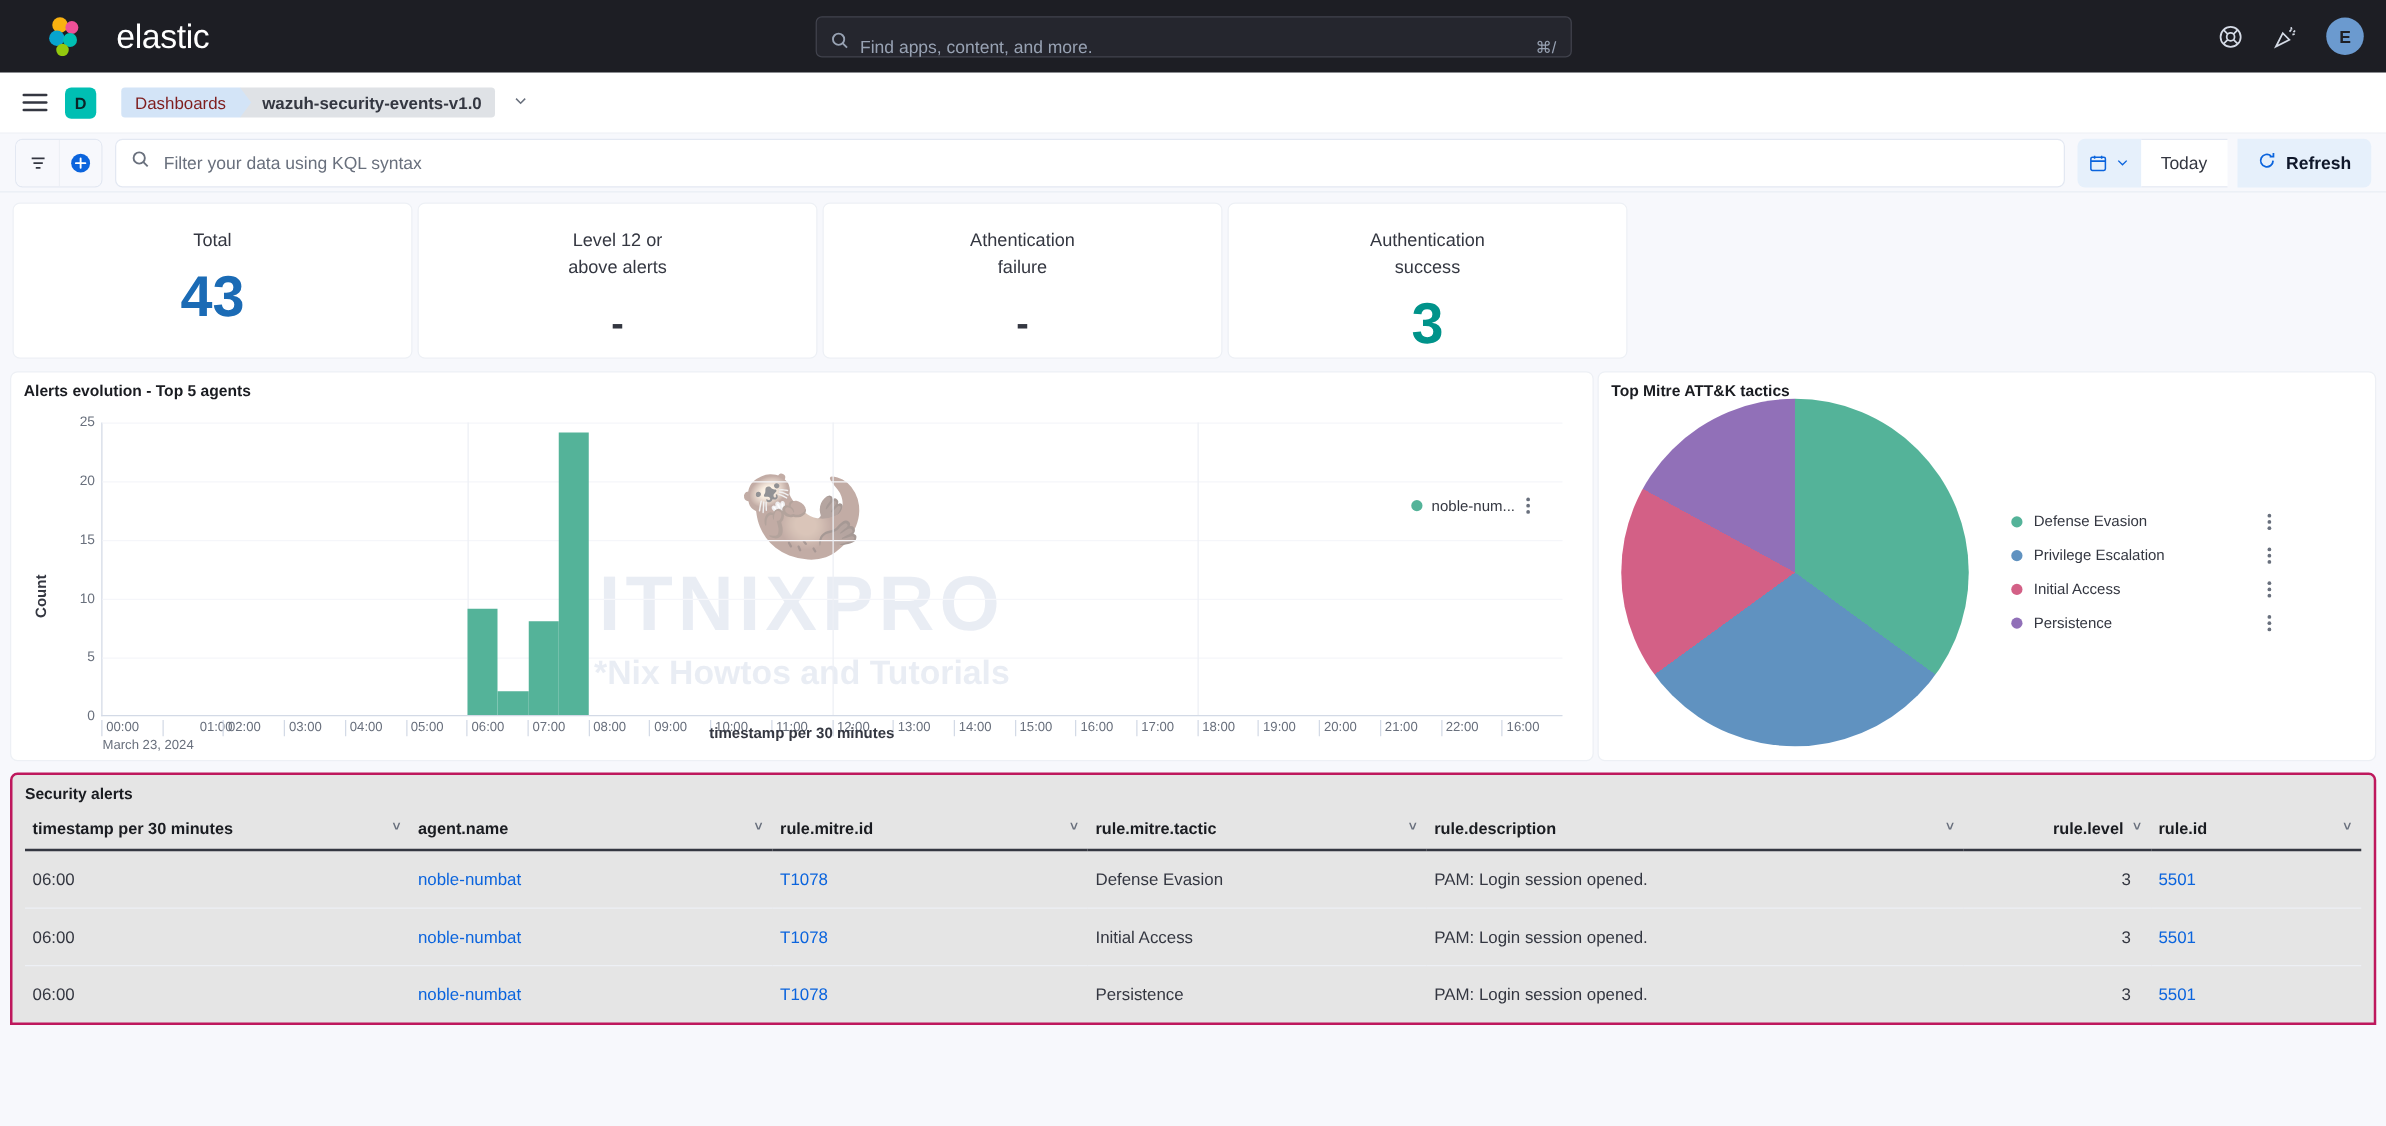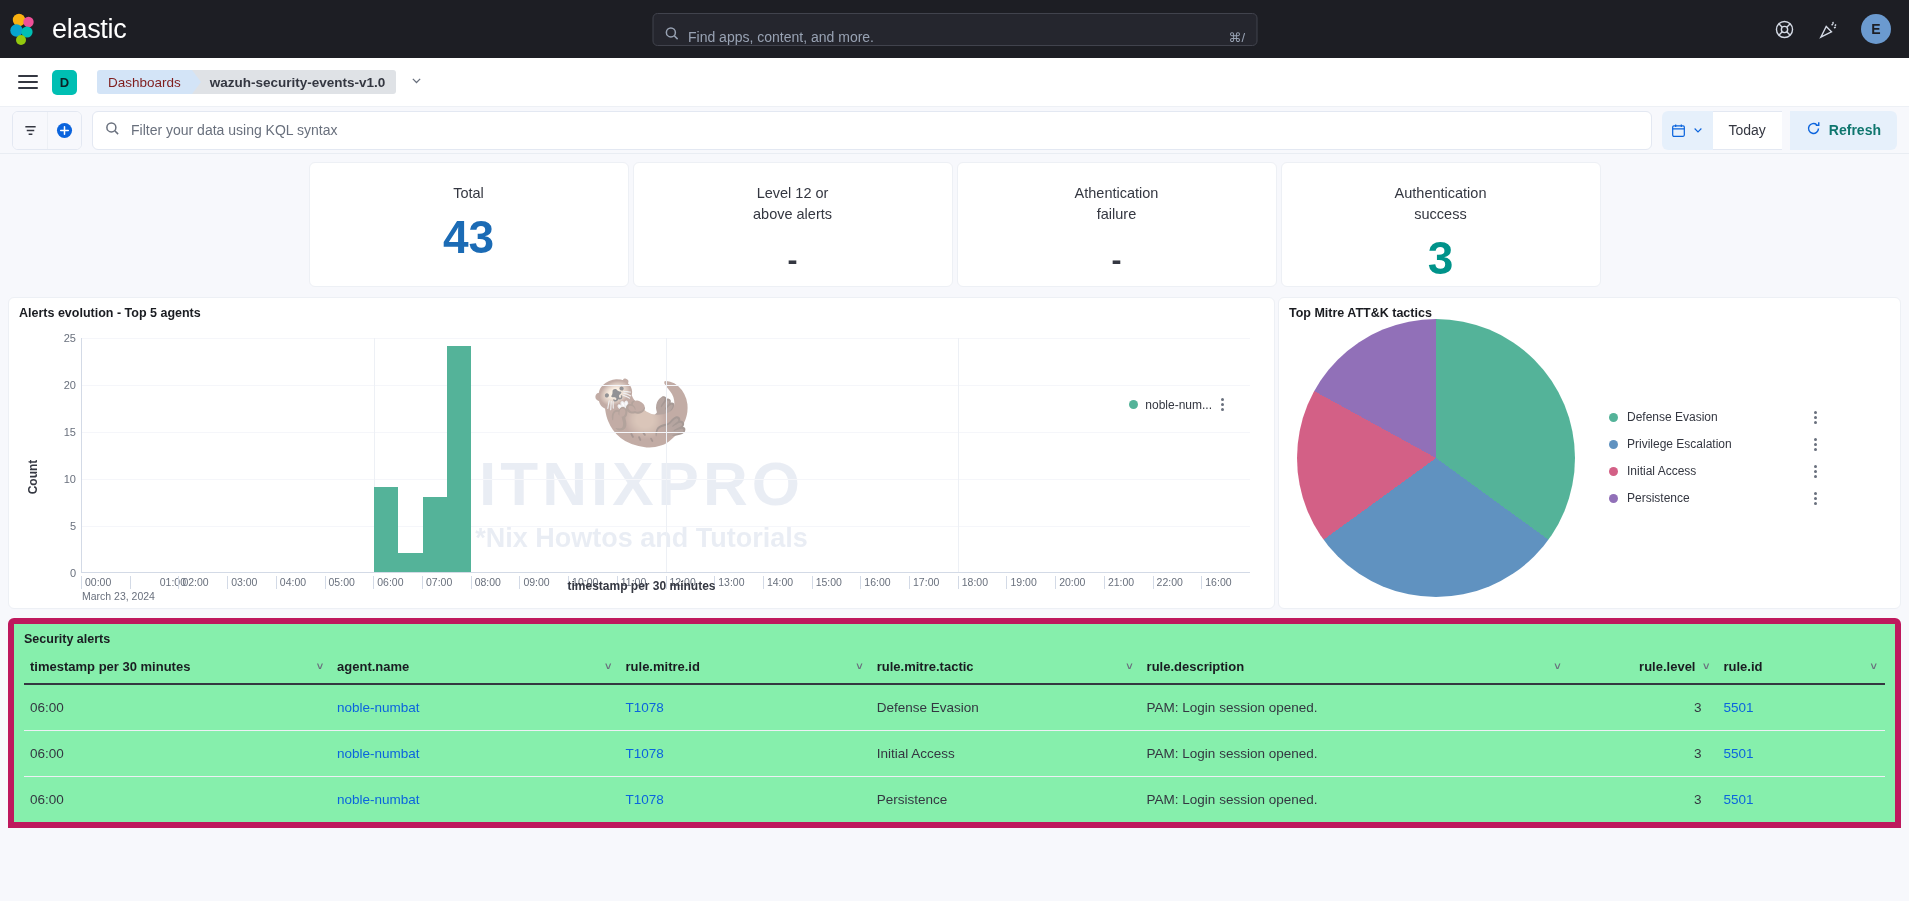--- a/index.html
+++ b/index.html
@@ -9,21 +9,21 @@
     background: #F7F8FC;
     overflow: hidden;
     color: #343741;
   }
 
   
   .global-bar {
     height: 58px; background: #1D1E24;
     display: flex; align-items: center; position: relative;
   }
-  .brand { display: flex; align-items: center; gap: 13px; padding-left: 9px; }
+  .brand { display: flex; align-items: center; gap: 25px; padding-left: 38px; }
   .brand-logo { width: 30px; height: 32px; position: relative; }
   .brand-name { color: #fff; font-size: 27px; letter-spacing: -0.3px; font-weight: 400; }
   .gsearch {
     position: absolute; left: 50%; transform: translateX(-50%);
     width: 605px; height: 33px; background: #25262E;
     border: 1px solid #41434d; border-radius: 5px;
     display: flex; align-items: flex-end; padding: 0 11px; gap: 9px;
   }
   .gsearch-ph { color: #98A2B3; font-size: 14px; flex: 1; }
   .gsearch-kbd { color: #98A2B3; font-size: 13px; }
@@ -91,28 +91,28 @@
   .date-grp { display: flex; align-items: center; height: 39px; }
   .date-left {
     background: #E6F0FB; display: flex; align-items: center; gap: 6px;
     padding: 0 9px; height: 39px; border-radius: 6px 0 0 6px; cursor: pointer;
   }
   .date-today {
     background: #fff; border-top: 1px solid #E3E8F2; border-bottom: 1px solid #E3E8F2;
     height: 39px; display: flex; align-items: center; padding: 0 16px; font-size: 14px; cursor: pointer;
   }
   .refresh-btn {
-    background: #E6F0FB; color: #0f766e; font-size: 14px; font-weight: 600;
+    background: #E6F0FB; color: #0f172a; font-size: 14px; font-weight: 600;
     height: 39px; padding: 0 16px; border-radius: 0 6px 6px 0; border: none;
     display: flex; align-items: center; gap: 8px; cursor: pointer; margin-left: 8px;
   }
 
   
   .board { padding: 8px 8px 0 8px; }
-  .metrics-row { display: flex; justify-content: center; gap: 0; }
+  .metrics-row { display: flex; gap: 0; }
   .metric-card {
     background: #fff; border: 1px solid #EDF0F5; border-radius: 6px;
     width: 320px; height: 125px; margin: 0 2px;
     display: flex; flex-direction: column; align-items: center; justify-content: flex-start;
     padding-top: 20px;
   }
   .metric-label { font-size: 14.5px; color: #343741; text-align: center; line-height: 21px; }
   .metric-value { font-size: 46px; font-weight: 700; color: #1B6BB5; margin-top: 10px; line-height: 1; }
   .metric-value.teal { color: #00938A; }
   .metric-value.dash { font-size: 30px; color: #343741; font-weight: 700; margin-top: 20px; }
@@ -170,21 +170,21 @@
   .wm-penguin { font-size: 84px; color: #DDE3EE; line-height: 1; }
 
   
   .pie-wrap { display: flex; align-items: center; height: 275px; padding-left: 8px; }
   .pie { width: 278px; height: 278px; border-radius: 50%; }
   .pie-legend { margin-left: 34px; display: flex; flex-direction: column; gap: 10px; width: 210px; }
   .pie-legend-row { display: flex; align-items: center; gap: 9px; }
   .pie-legend-row .legend-text { flex: 1; }
 
   
-  .table-panel { margin-top: 9px; background: #86efac; border: 6px solid #be185d; border-top-left-radius: 6px; border-top-right-radius: 6px; padding: 8px 10px 0 10px; }
+  .table-panel { margin-top: 9px; background: #e5e5e5; border: 2px solid #be185d; border-top-left-radius: 6px; border-top-right-radius: 6px; padding: 8px 10px 0 10px; }
   table { width: 100%; border-collapse: collapse; table-layout: fixed; }
   thead th {
     text-align: left; font-size: 13px; font-weight: 700; color: #1A1C21;
     padding: 13px 6px 9px 6px; border-bottom: 2px solid #343741; position: relative;
     white-space: nowrap;
   }
   thead th .th-chev { position: absolute; right: 8px; top: 14px; color: #69707D; font-size: 11px; cursor: pointer; }
   thead th.num { text-align: right; padding-right: 22px; }
   tbody td {
     font-size: 13.5px; padding: 15px 6px; border-bottom: 1px solid #EDF0F5;

